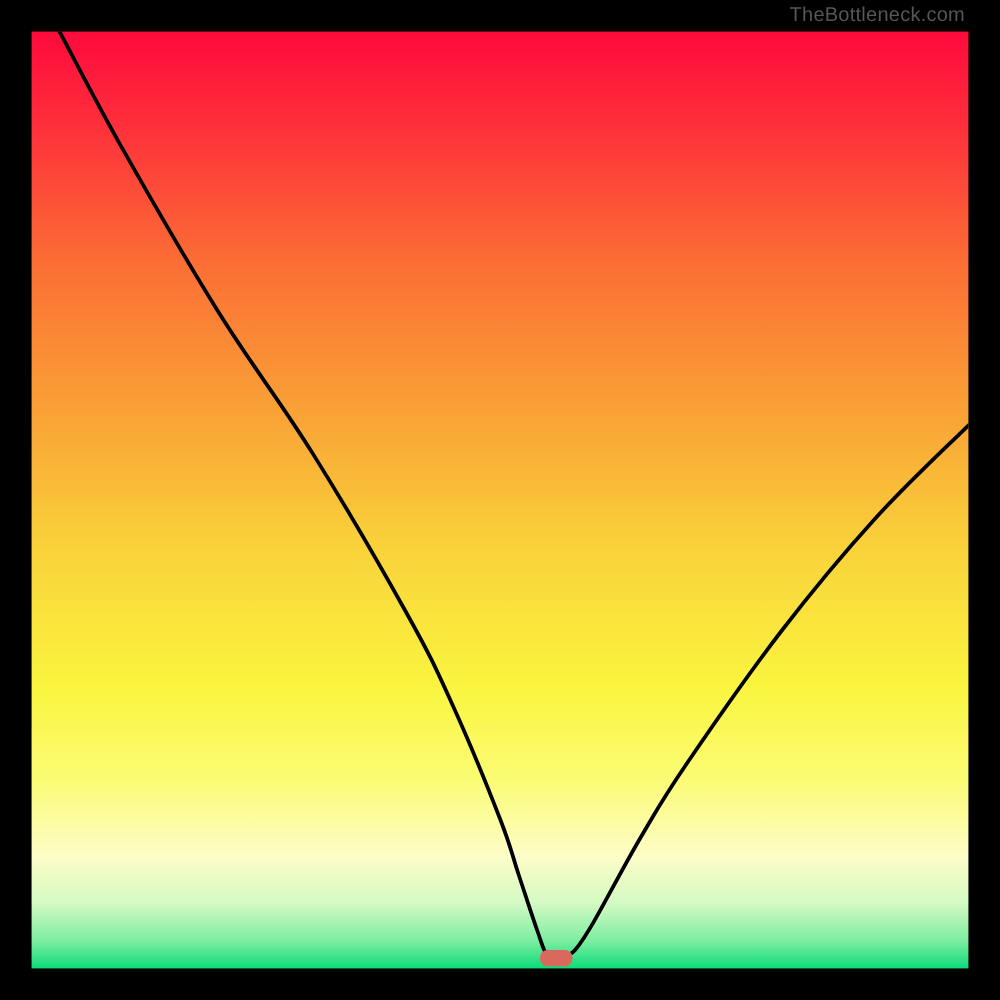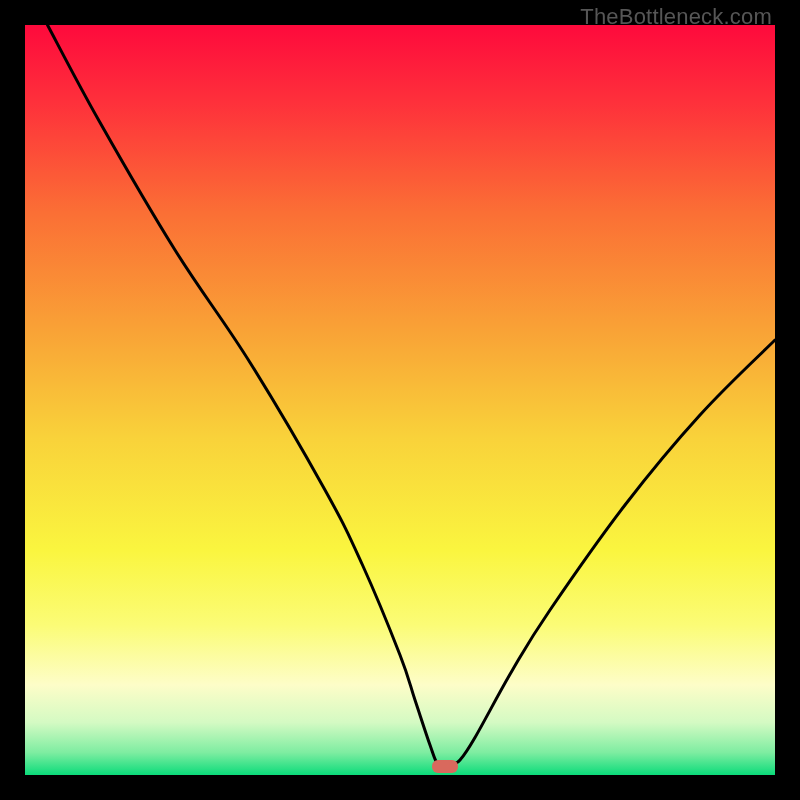--- a/index.html
+++ b/index.html
@@ -22,21 +22,21 @@
     top: 25px;
     width: 750px;
     height: 750px;
     overflow: hidden;
   }
   .watermark {
     position: absolute;
     top: 4px;
     right: 28px;
     color: #565656;
-    font-size: 22px;
+    font-size: 16px;
     font-weight: 500;
     letter-spacing: 0.2px;
     z-index: 10;
   }
   svg {
     display: block;
   }
 </style>
 </head>
 <body>

